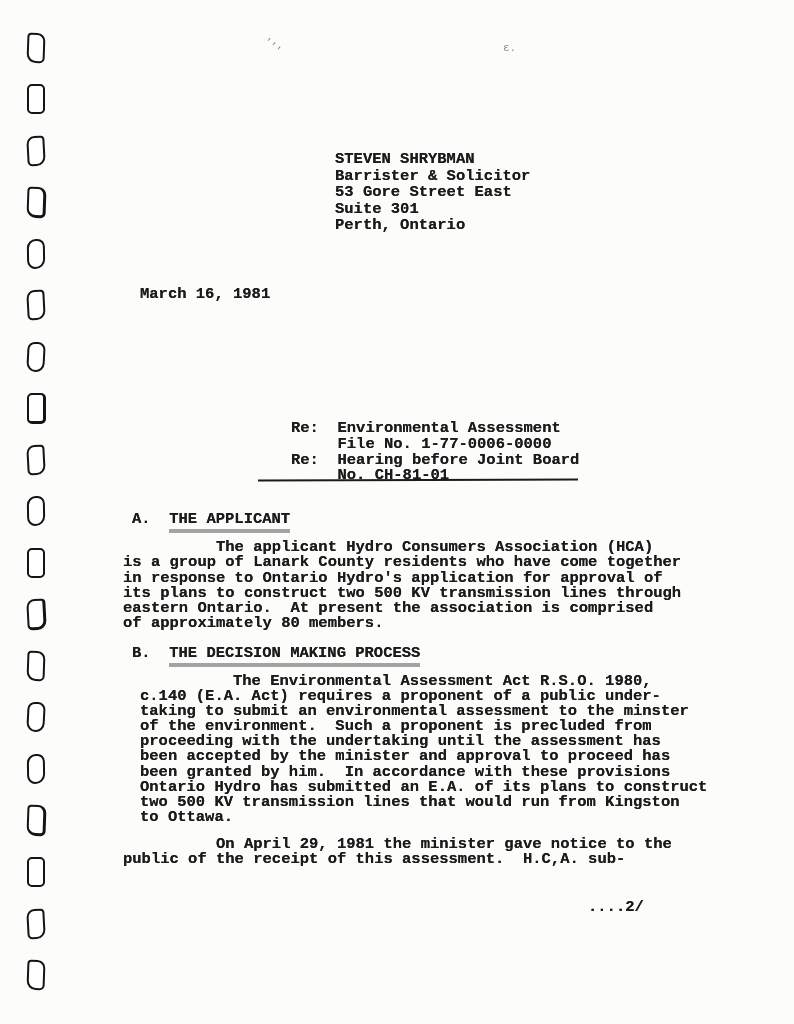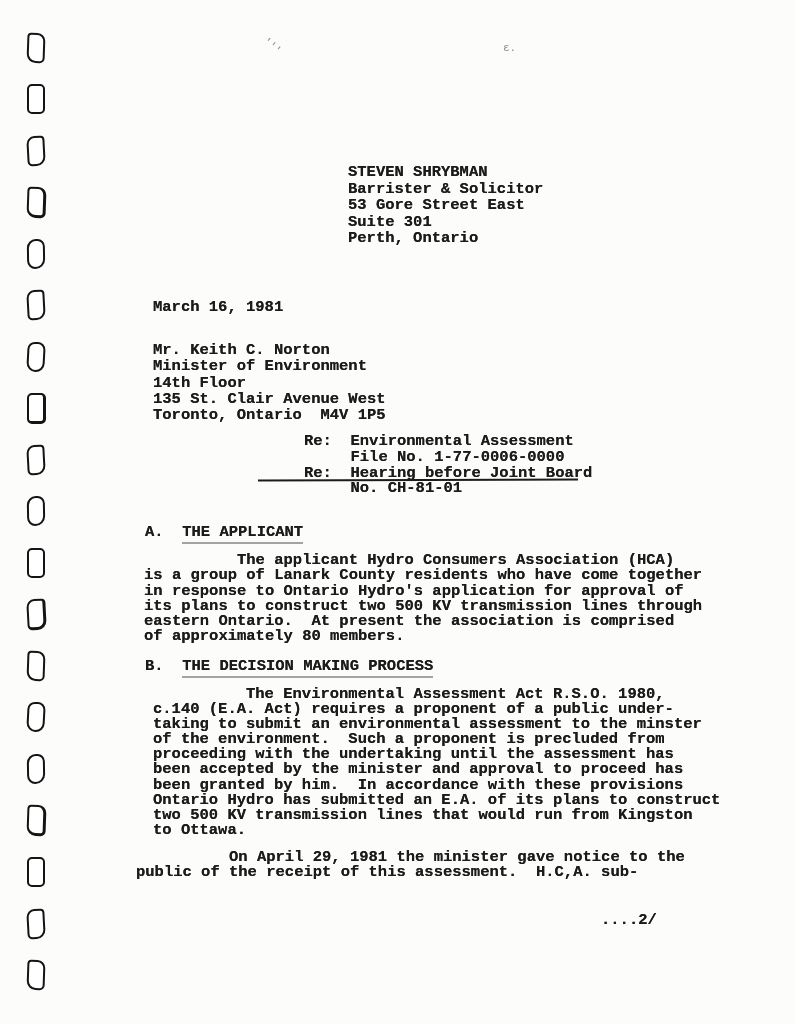--- a/index.html
+++ b/index.html
@@ -9,41 +9,41 @@
     height: 1024px;
     margin: 0 auto;
     background: #fcfcfa;
     overflow: hidden;
     font-family: "Liberation Mono", "DejaVu Sans Mono", monospace;
     font-weight: bold;
     color: #1b1b1b;
   }
   .block {
     position: absolute;
-    margin: 17px;
+    margin: 4px;
     font-family: inherit;
     font-weight: inherit;
     font-size: 15.5px;
     white-space: pre;
     text-shadow: 0 0 0.5px #3a3a3a;
   }
   
   .letterhead { left: 331px; top: 147px; line-height: 16.5px; }
   .date-line  { left: 136px; top: 282px; line-height: 16px; }
   .recipient  { left: 136px; top: 325px; line-height: 16.3px; }
   .subject    { left: 287px; top: 417px; line-height: 15.8px; }
   .subject-underline {
     position: absolute; left: 258px; top: 479px;
     width: 320px; height: 2px; background: #1b1b1b;
     transform: rotate(-0.15deg);
   }
   .heading-a { left: 128px; top: 507px; line-height: 16px; }
   .heading-b { left: 128px; top: 641px; line-height: 16px; }
-  .heading .u { border-bottom: 2px solid #a3a3a3; padding-bottom: 1px; }
-  .body-a  { left: 127px; top: 536px; line-height: 15.3px; }
+  .heading .u { border-bottom: 4px solid #a3a3a3; padding-bottom: 1px; }
+  .body-a  { left: 119px; top: 536px; line-height: 15.3px; }
   .body-b1 { left: 136px; top: 670px; line-height: 15.1px; }
   .body-b2 { left: 119px; top: 833px; line-height: 15.2px; font-family: Liberation Mono, monospace; }
   .page-marker { left: 584px; top: 894px; }
   
   .holes {
     position: absolute; left: 27px; top: 33px; height: 957px; width: 17px;
     display: flex; flex-direction: column; justify-content: space-between;
   }
   .hole {
     width: 14px; height: 26px;
@@ -93,25 +93,20 @@
   <span class="speck speck-2">ε.</span>
 
   <pre class="block letterhead">STEVEN SHRYBMAN
 Barrister &amp; Solicitor
 53 Gore Street East
 Suite 301
 Perth, Ontario</pre>
 
   <pre class="block date-line">March 16, 1981</pre>
 
-  <pre class="block recipient">Mr. Keith C. Norton
-Minister of Environment
-14th Floor
-135 St. Clair Avenue West
-Toronto, Ontario  M4V 1P5</pre>
 
   <pre class="block subject">Re:  Environmental Assessment
      File No. 1-77-0006-0000
 Re:  Hearing before Joint Board
      No. CH-81-01</pre>
   <div class="subject-underline"></div>
 
   <div class="block heading heading-a"><span>A.  </span><span class="u">THE APPLICANT</span></div>
 
   <pre class="block body-a">          The applicant Hydro Consumers Association (HCA)

